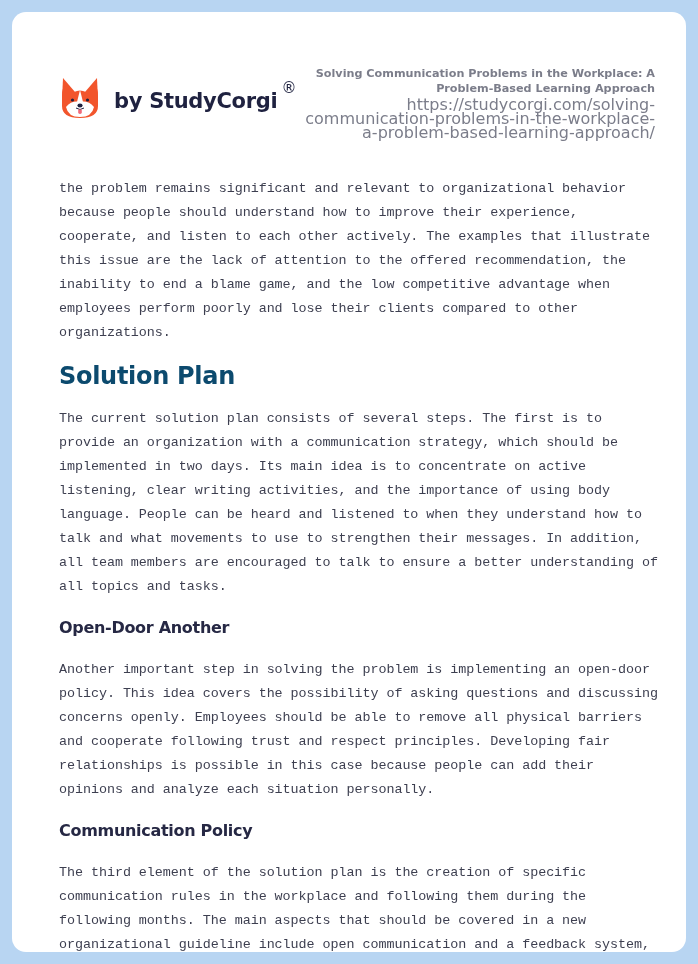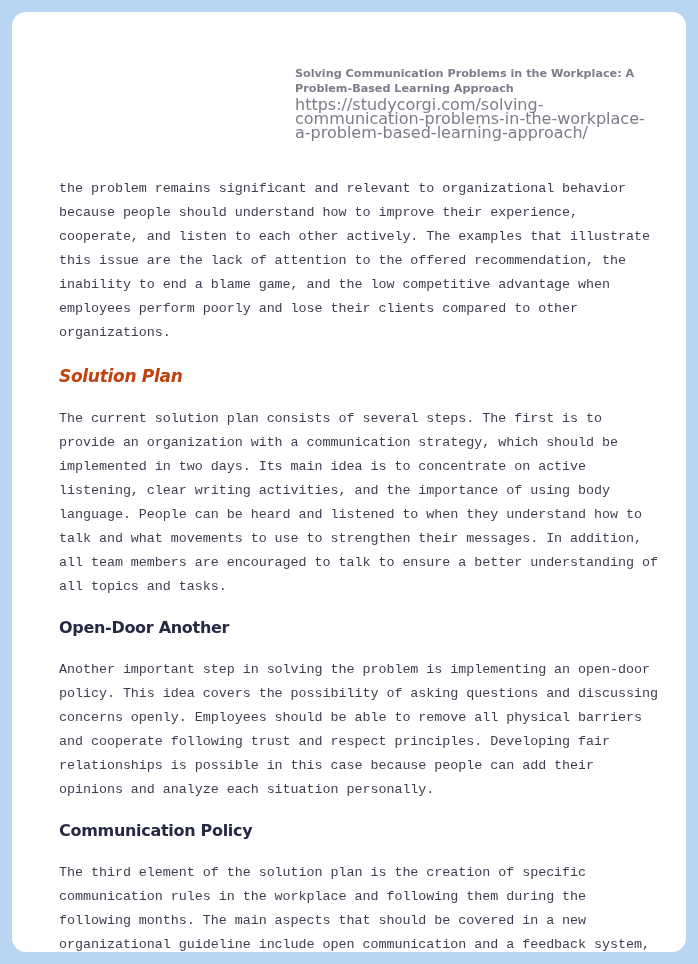--- a/index.html
+++ b/index.html
@@ -33,21 +33,21 @@
       letter-spacing: -0.3px;
       position: relative; top: 3px;
     }
     .reg {
       font-family: "DejaVu Sans", sans-serif;
       font-size: 15px; color: #1f2240;
       position: relative; top: -10px; margin-left: 4px;
     }
     .meta {
       position: absolute; right: 31px; top: 54px;
-      width: 360px; 
+      width: 360px; text-align: right;
     }
     .meta-title {
       font-family: "DejaVu Sans", sans-serif;
       font-weight: bold; font-size: 11.2px; line-height: 15px;
       color: #7b7d8a;
     }
     .meta-url {
       margin-top: 2px;
       font-family: "DejaVu Sans", sans-serif;
       font-size: 16px; line-height: 14px;
@@ -58,34 +58,57 @@
       color: #3b3d4e;
     }
     p.body {
       font-family: Liberation Mono, monospace;
       font-size: 13.4px; line-height: 24px;
       color: #3d3f50;
       letter-spacing: -0.05px;
     }
     h2 {
       font-family: "DejaVu Sans", sans-serif;
-      font-weight: bold; font-size: 17px; line-height: 24px;
-      color: #c2410c; letter-spacing: -0.3px; font-style: italic;
+      font-weight: bold; font-size: 24px; line-height: 24px;
+      color: #0c4a6e; letter-spacing: -0.3px;
     }
     h3 {
       font-family: "DejaVu Sans", sans-serif;
       font-weight: bold; font-size: 16px; line-height: 22px;
       color: #262844; letter-spacing: -0.3px;
     }
   </style>
 </head>
 <body>
 
 <div class="card">
   <div class="header">
+    <div class="logo">
+      <svg class="logo-icon" viewBox="0 0 40 44">
+
+        <path d="M3 2 L15 16 L9 26 L2 24 Z" fill="#f2552c"></path>
+        <path d="M37 2 L25 16 L31 26 L38 24 Z" fill="#f2552c"></path>
+
+        <path d="M2 20 Q2 8 8 10 L14 16 Q20 13 26 16 L32 10 Q38 8 38 20 L38 30 Q38 42 20 42 Q2 42 2 30 Z" fill="#f2552c"></path>
+
+        <path d="M6 31 Q12 24 20 26 Q28 24 34 31 Q32 41 20 41 Q8 41 6 31 Z" fill="#ffffff"></path>
+        <path d="M20 14 L17 26 L23 26 Z" fill="#ffffff"></path>
+
+        <circle cx="12.5" cy="24" r="1.6" fill="#1f2240"></circle>
+        <circle cx="27.5" cy="24" r="1.6" fill="#1f2240"></circle>
+
+        <ellipse cx="20" cy="29.5" rx="2.6" ry="1.9" fill="#1f2240"></ellipse>
+
+        <path d="M16 32 Q20 35 24 32" stroke="#1f2240" stroke-width="1" fill="none"></path>
+
+        <path d="M18.2 33.5 L21.8 33.5 L21.8 37 Q20 39 18.2 37 Z" fill="#f06a7a"></path>
+      </svg>
+      <span class="brand">by StudyCorgi</span>
+      <span class="reg">®</span>
+    </div>
     <div class="meta">
       <div class="meta-title">Solving Communication Problems in the Workplace: A Problem-Based Learning Approach</div>
       <div class="meta-url">https://studycorgi.com/solving-communication-problems-in-the-workplace-a-problem-based-learning-approach/</div>
     </div>
   </div>
 
   <div class="content">
     <p class="body" style="width:600px;">the problem remains significant and relevant to organizational behavior because people should understand how to improve their experience, cooperate, and listen to each other actively. The examples that illustrate this issue are the lack of attention to the offered recommendation, the inability to end a blame game, and the low competitive advantage when employees perform poorly and lose their clients compared to other organizations.</p>
 
     <h2 style="margin-top:19px;">Solution Plan</h2>

